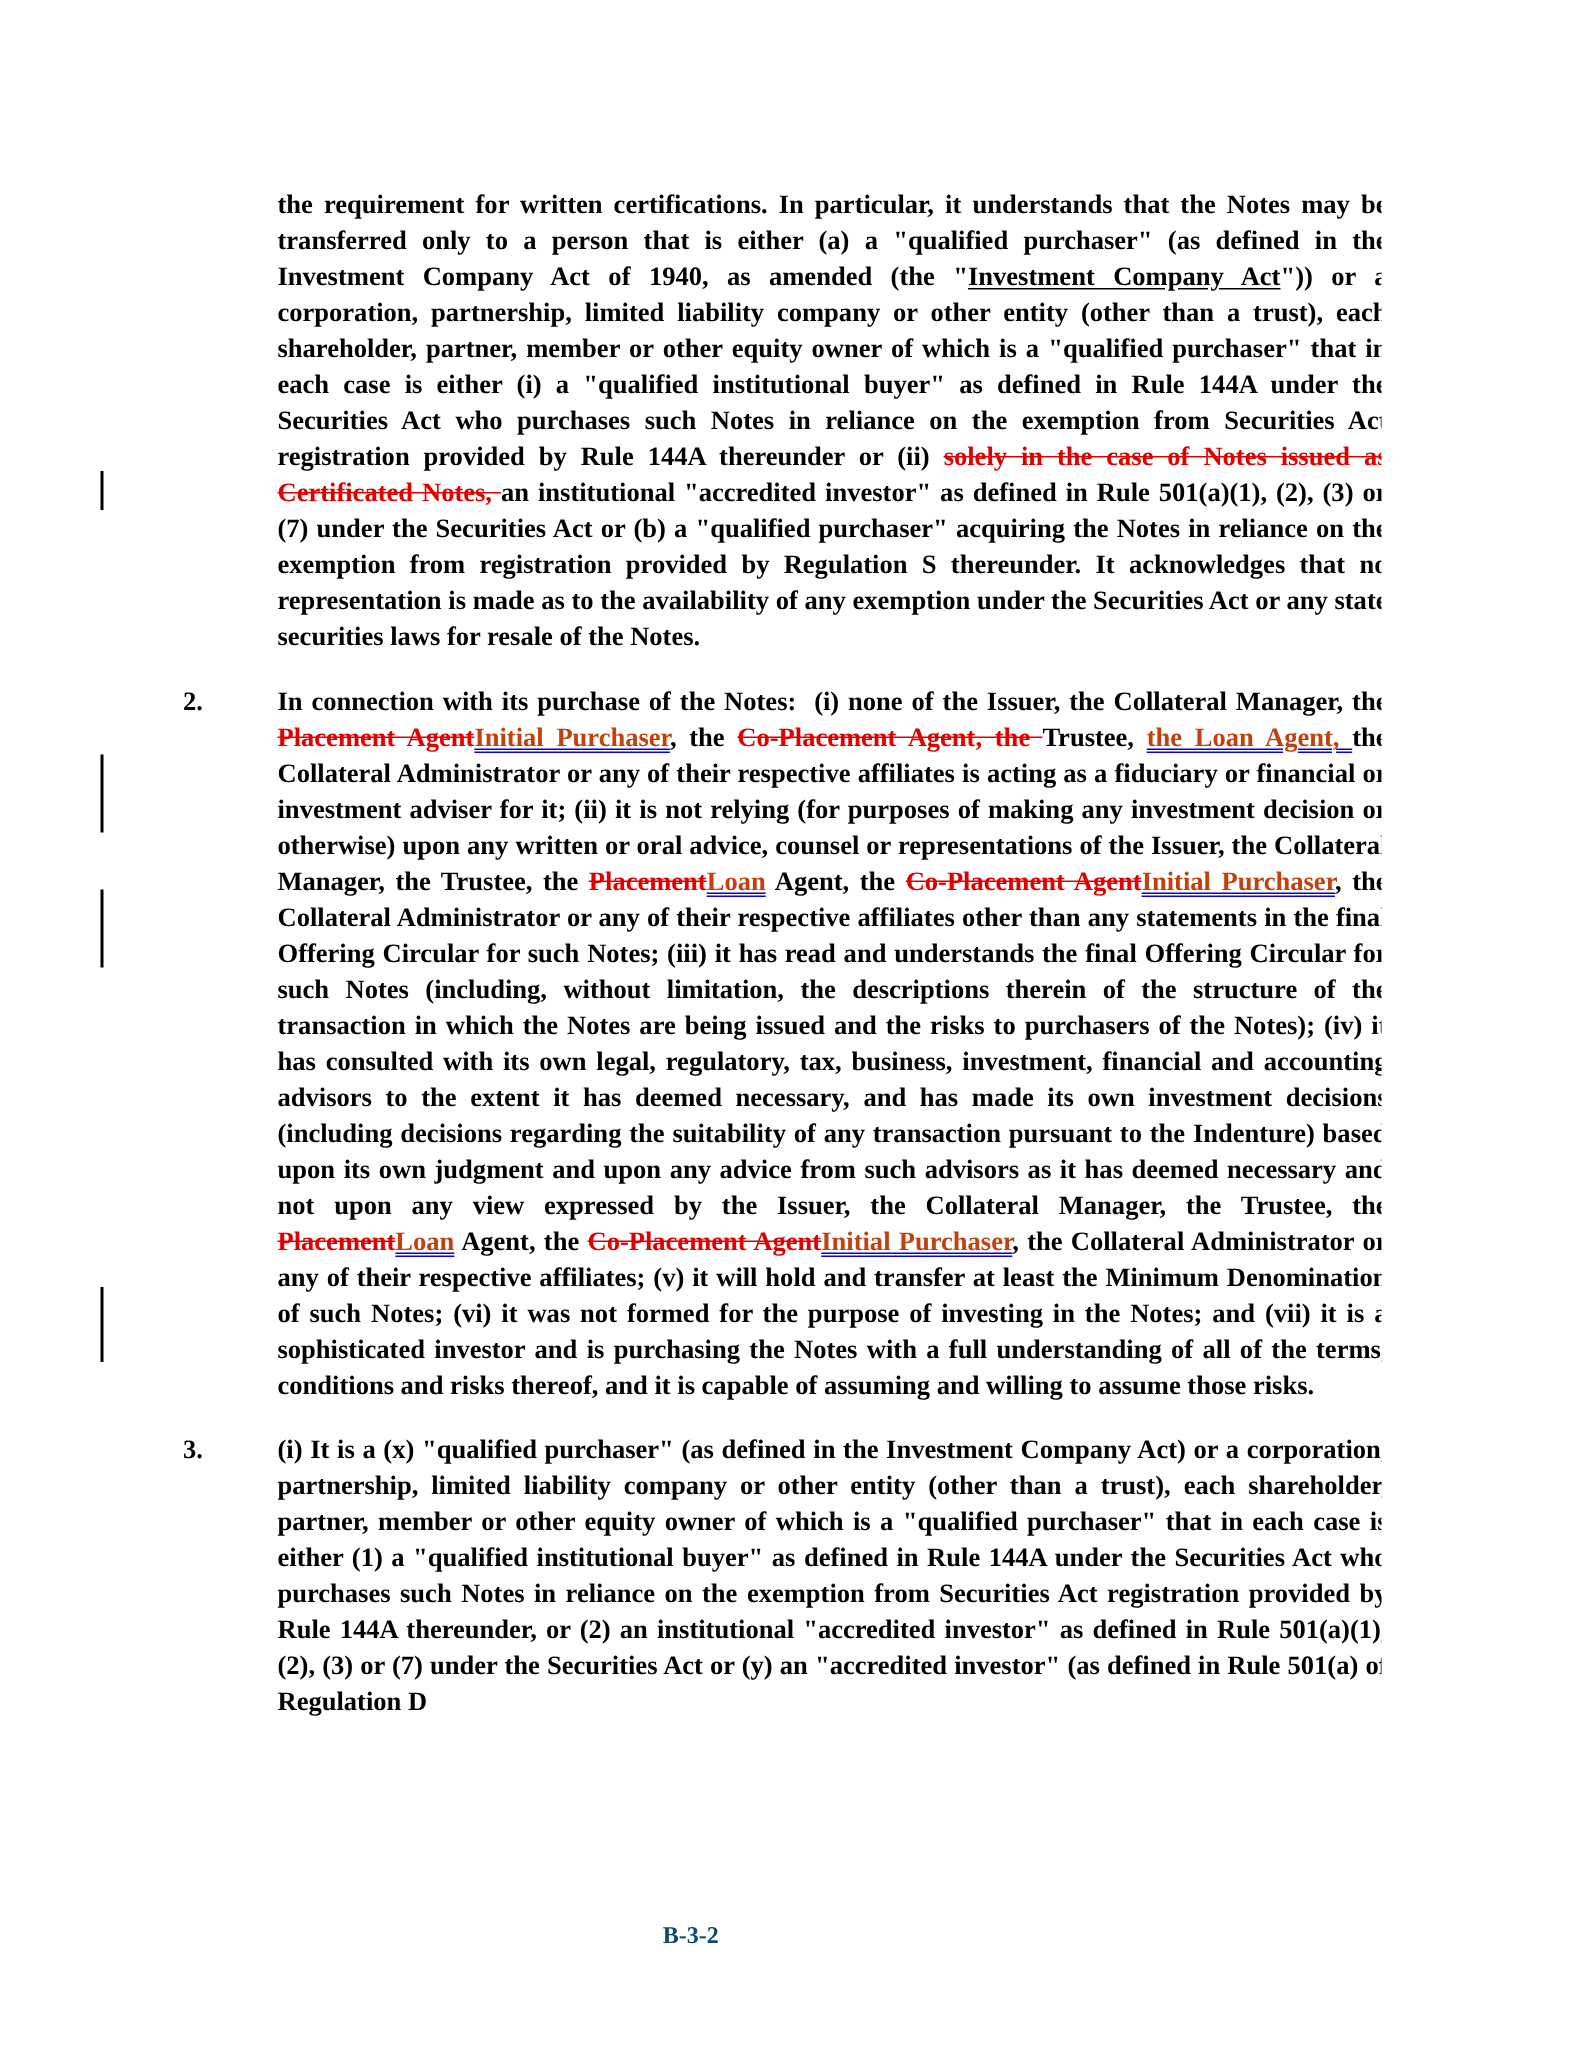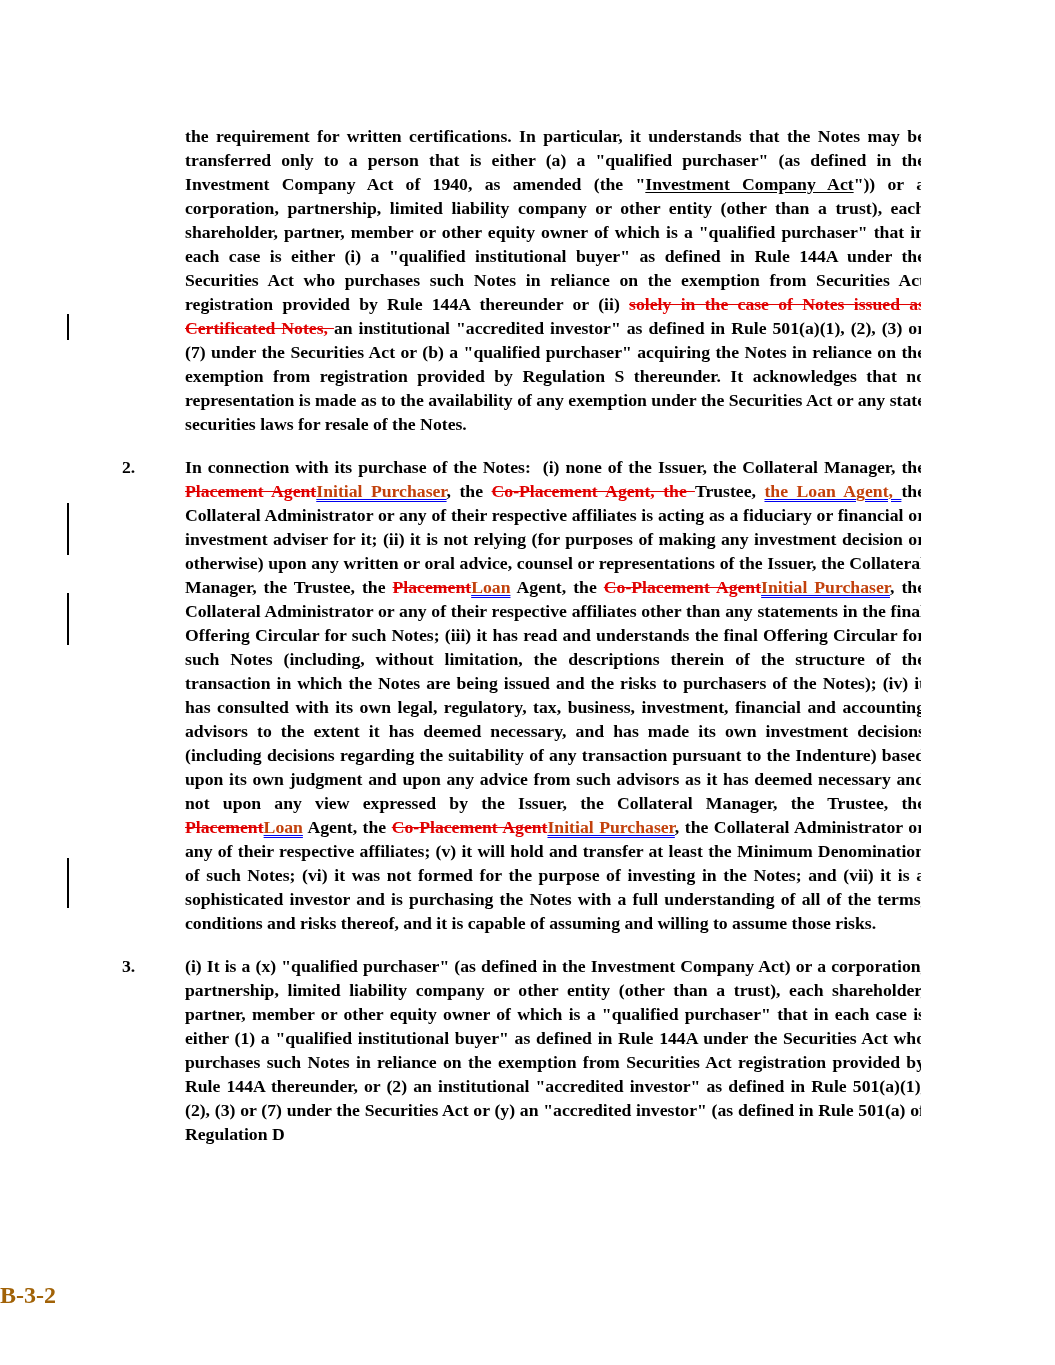--- a/index.html
+++ b/index.html
@@ -57,22 +57,23 @@
     position: absolute;
     left: 67px;
     width: 2px;
     background: #000000;
   }
   .page-number {
     position: absolute;
     top: 1282px;
     left: 0;
     width: 100%;
-    font-size: 24px;
-    color: #a16207;
+    text-align: center;
+    font-size: 16px;
+    color: #0c4a6e;
   }
 </style>
 </head>
 <body>
 
 <div class="page">
   <div>
       <div class="change-bar" style="top: 314px; height: 26px;"></div>
       <div class="change-bar" style="top: 503px; height: 52px;"></div>
       <div class="change-bar" style="top: 593px; height: 52px;"></div>

